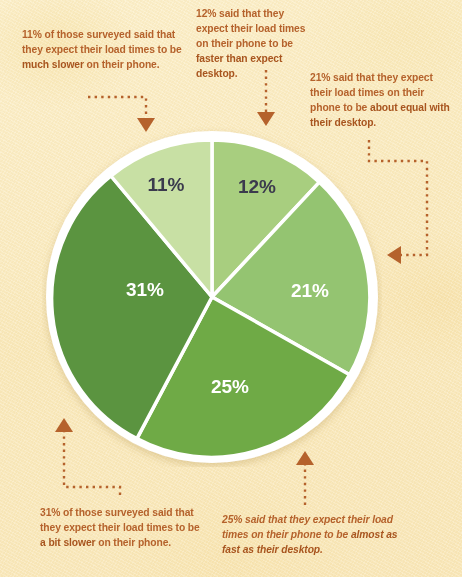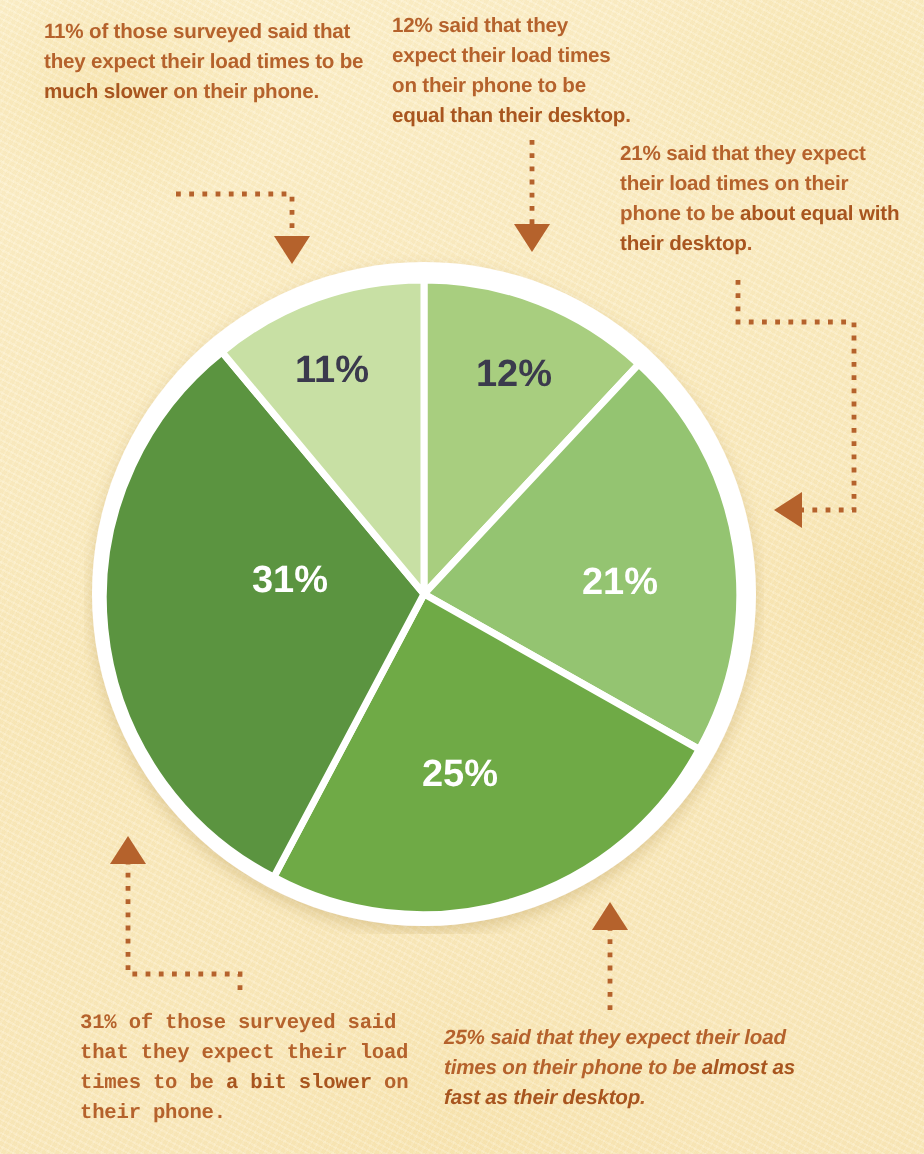--- a/index.html
+++ b/index.html
@@ -38,24 +38,24 @@
   .note {
     position: absolute;
     color: #b5622c;
     font-size: 10.3px;
     line-height: 1.46;
     letter-spacing: -0.1px;
     font-weight: 600;
   }
   .note b { font-weight: 800; color: #a8551f; }
 
-  #note-11  { left: 22px;  top: 9px;  width: 160px; }
+  #note-11  { left: 22px;  top: 27px;  width: 160px; }
   #note-12  { left: 196px; top: 6px;   width: 122px; }
   #note-21  { left: 310px; top: 70px;  width: 142px; }
-  #note-31  { left: 40px;  top: 505px; width: 165px; font-family: Liberation Mono, monospace; }
+  #note-31  { left: 40px;  top: 505px; width: 165px; }
   #note-25  { left: 222px; top: 512px; width: 192px; font-style: italic; }
 
   
   .conn { position: absolute; pointer-events: none; }
   .conn svg { display: block; overflow: visible; }
 
   
   #pie-chart {
     position: absolute;
     left: 42px;
@@ -76,21 +76,21 @@
 </head>
 <body>
 
 <div class="paper-grain"></div>
 
 <div class="note" id="note-11">
   <span>11% of those surveyed said that they expect their load times to be </span><b>much slower</b><span> on their phone.</span>
 </div>
 
 <div class="note" id="note-12">
-  <span>12% said that they expect their load times on their phone to be </span><b>equal than their desktop</b><span>.</span>
+  <span>12% said that they expect their load times on their phone to be </span><b>faster than expect desktop</b><span>.</span>
 </div>
 
 <div class="note" id="note-21">
   <span>21% said that they expect their load times on their phone to be </span><b>about equal with their desktop</b><span>.</span>
 </div>
 
 <div class="note" id="note-31">
   <span>31% of those surveyed said that they expect their load times to be </span><b>a bit slower</b><span> on their phone.</span>
 </div>
 

